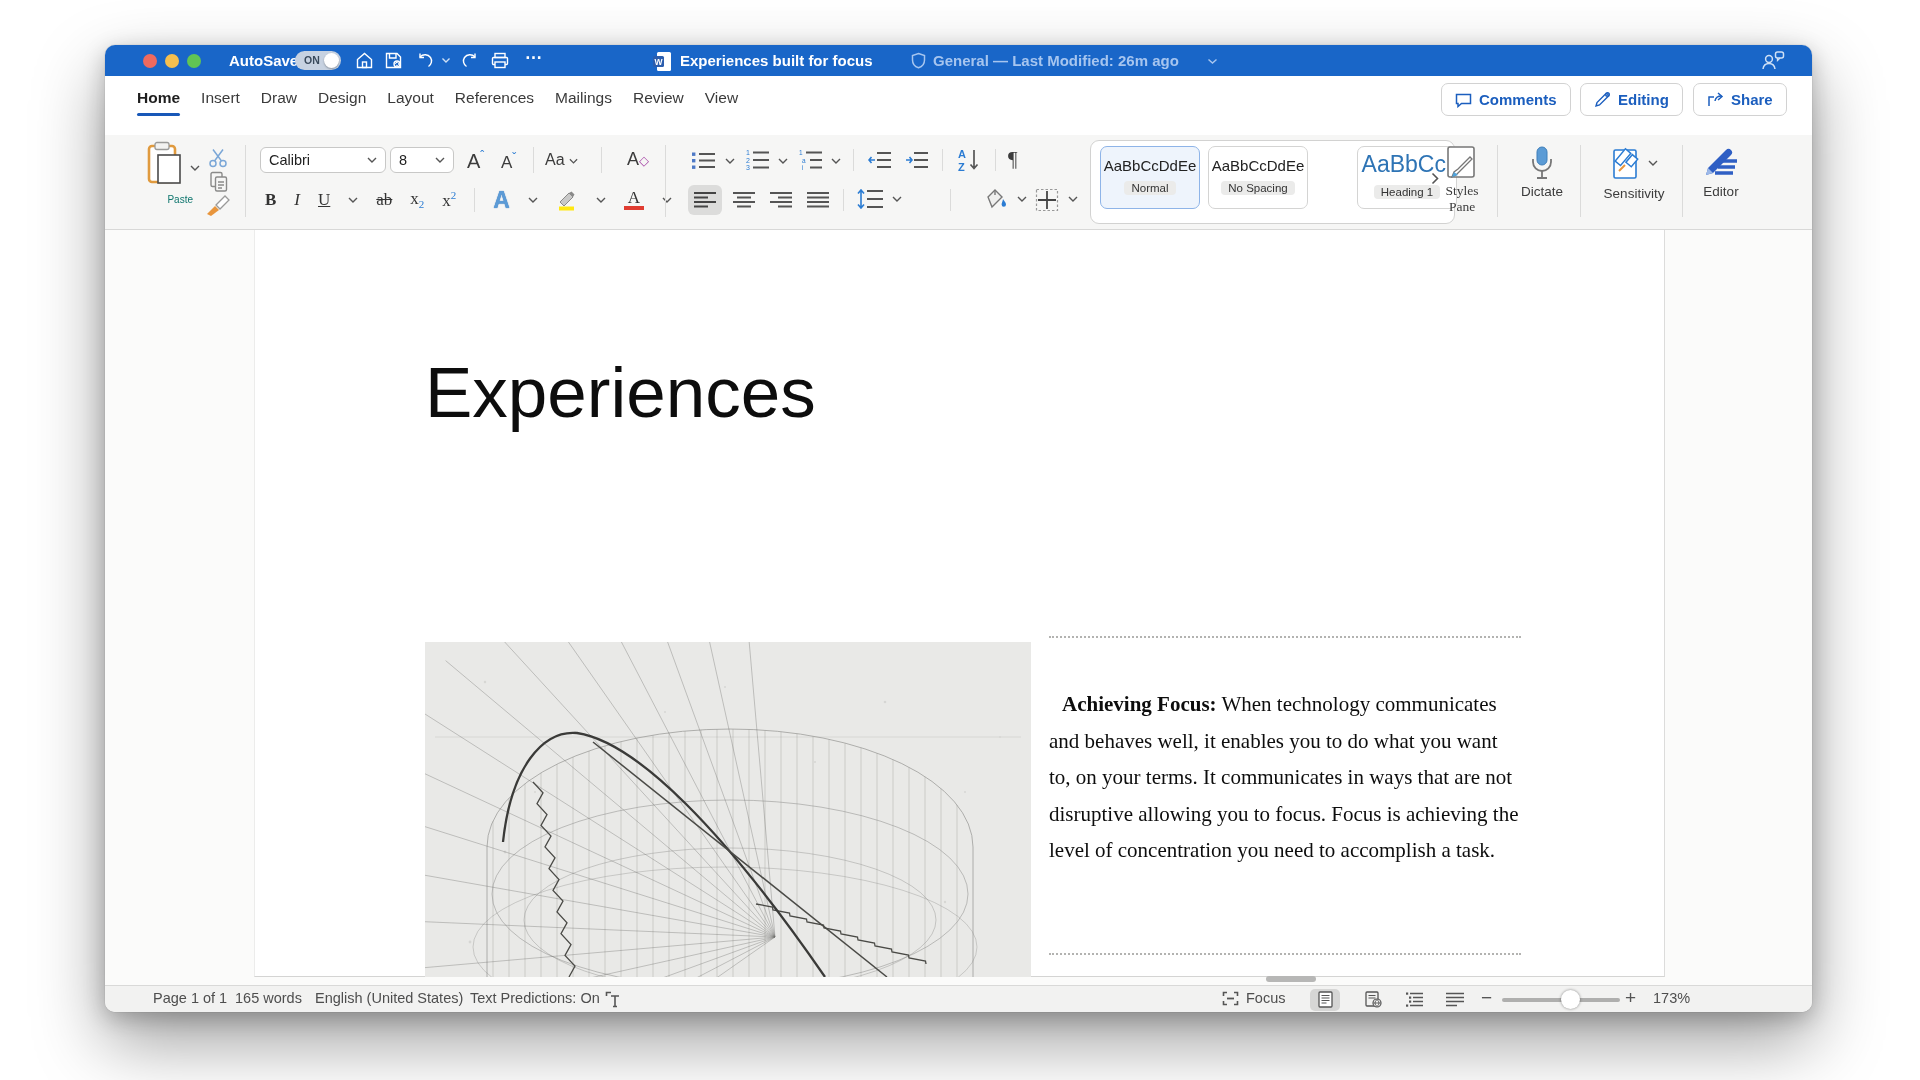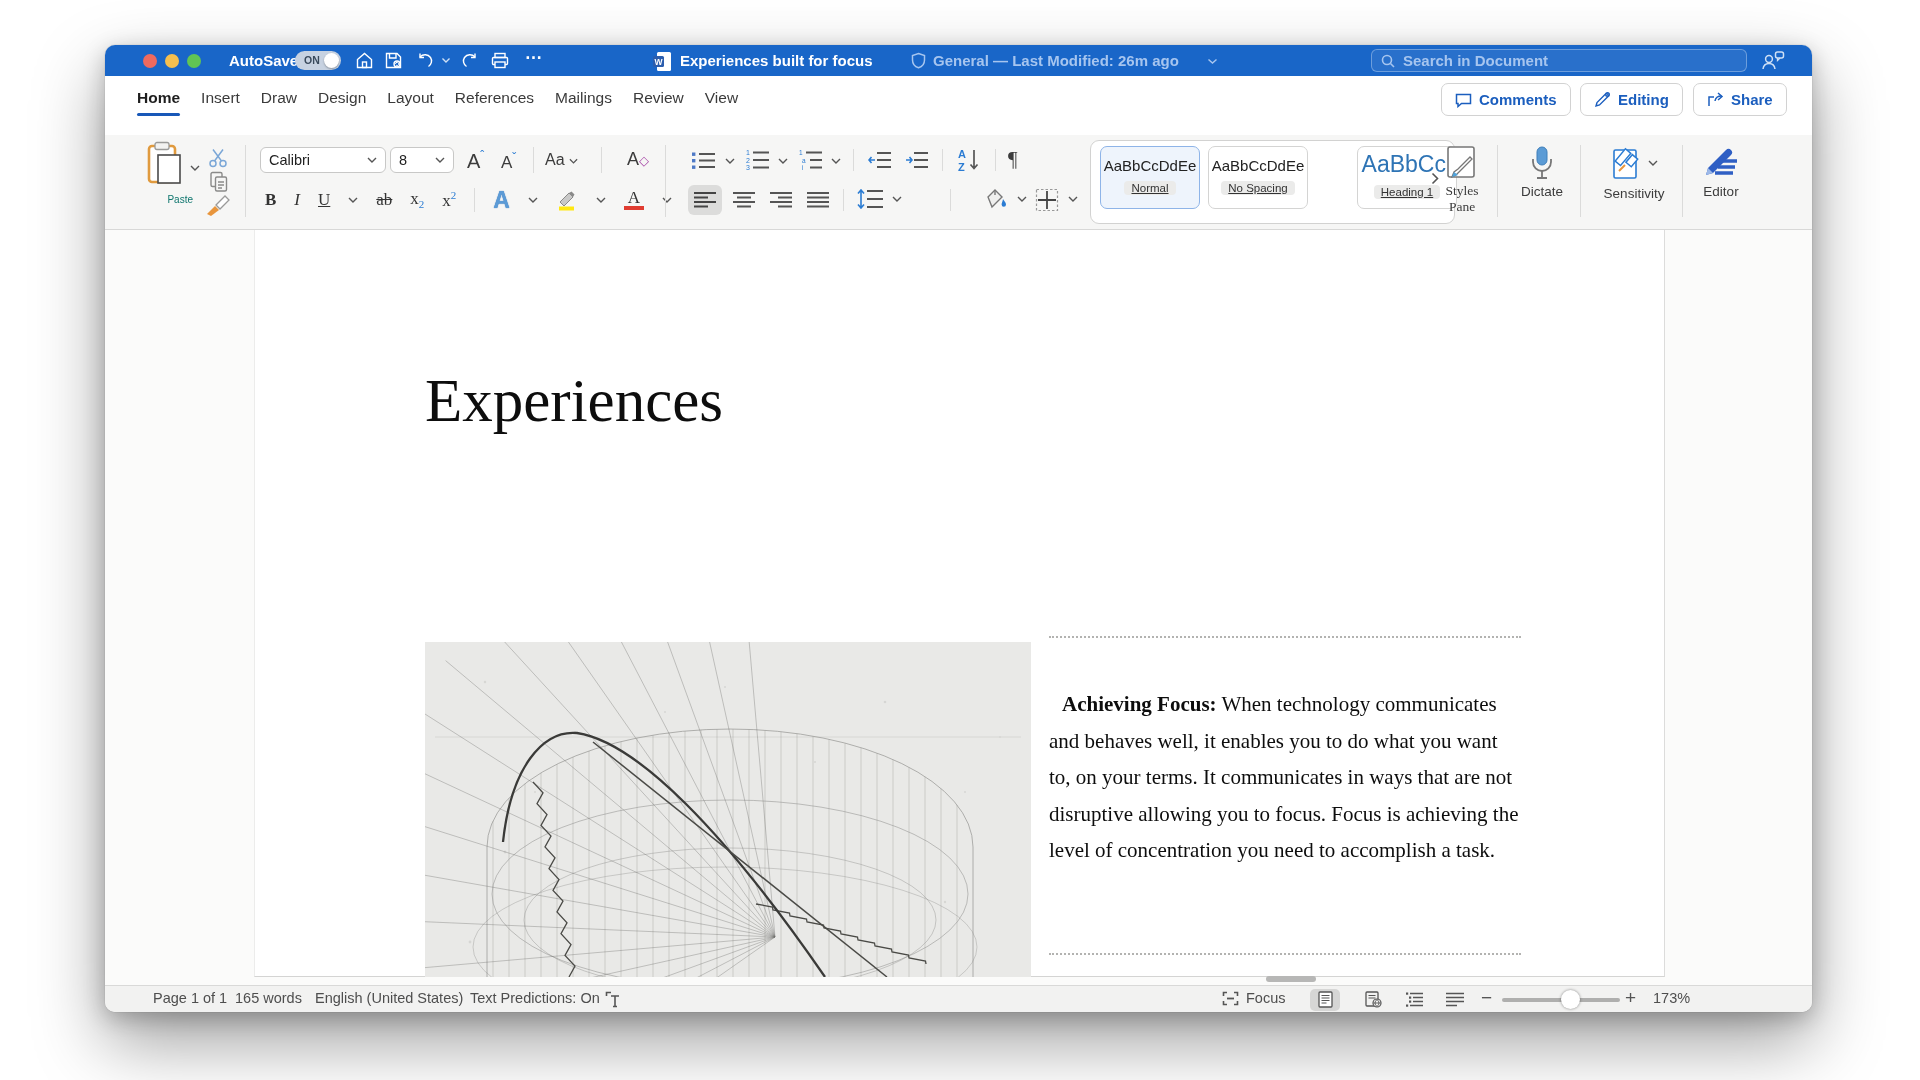--- a/index.html
+++ b/index.html
@@ -36,27 +36,27 @@
   .rdiv { position:absolute; top:10px; width:1px; height:72px; background:#DBDBDA; }
   .rlabel { font-size:10px; color:#0f766e; text-align:right; line-height:15px; }
   .combo { position:absolute; height:26px; background:#fff; border:1px solid #C8C8C7; border-radius:6px; display:flex; align-items:center; font-size:14.5px; color:#222; padding:0 8px; }
   .combo .cv { margin-left:auto; }
   .cv { width:10px; height:7px; display:inline-block; }
   .fmt { font-family:"Liberation Serif", serif; font-size:17px; color:#333; }
   .rrow2 { position:absolute; top:50px; height:30px; display:flex; align-items:center; }
   .chip { position:absolute; top:11px; width:100px; height:63px; border:1px solid #D4D4D3; border-radius:7px; background:#fff; text-align:center; }
   .chip.sel { border:1.5px solid #8EB4E8; background:#EEF4FC; }
   .chip .prev { font-size:15px; color:#222; margin-top:10px; font-family:"Liberation Sans",sans-serif; }
-  .chip .lab { display:inline-block; margin-top:7px; font-size:11.5px; color:#333; background:#EBEBEA; border-radius:4px; padding:1px 7px;text-decoration:underline; }
+  .chip .lab { display:inline-block; margin-top:7px; font-size:11.5px; color:#333; background:#EBEBEA; border-radius:4px; padding:1px 7px; }
   .bigbtn { position:absolute; top:10px; text-align:center; color:#3c3c3c; font-size:13.5px; }
   
   .docarea { position:absolute; left:0; top:185px; width:100%; height:755px; background:#FBFBFA; overflow:hidden; }
   .page { position:absolute; left:149px; top:0px; width:1411px; height:747px; background:#fff;
     border-right:1px solid #DCDCDB; border-bottom:1px solid #D4D4D3; border-left:1px solid #ECECEB; }
-  .heading { position:absolute; left:170px; top:112px; font-family:Liberation Serif, serif; font-size:61px; line-height:117px; color:#0d0d0d; }
+  .heading { position:absolute; left:170px; top:104px; font-family:Liberation Sans, sans-serif; font-size:71px; line-height:117px; color:#0d0d0d; }
   .docimg { position:absolute; left:170px; top:412px; width:606px; height:335px; background:#E9E9E7; overflow:hidden; }
   .rightcol { position:absolute; left:794px; top:406px; width:474px; }
   .dotted { border-top:2px dotted #B3B3B1; height:0; width:472px; }
   .para { margin-top:48px; font-family:"Liberation Serif", serif; font-size:21px; line-height:36.5px; color:#0d0d0d; width:472px; }
   .para b { font-weight:bold;margin-left:13px; }
   .hscroll { position:absolute; left:1161px; top:746px; width:50px; height:6px; border-radius:3px; background:#B7B7B6; }
   
   .statusbar { position:absolute; left:0; bottom:0; width:100%; height:27px; background:#F2F2F1; border-top:1px solid #D9D9D8;
     display:flex; align-items:center; font-size:14.5px; color:#4e4e4e; }
   .sb { position:absolute; top:4px; }
@@ -136,27 +136,20 @@
           <path d="M7.5 1.5 L13.5 3.5 V8 C13.5 12 11 14.7 7.5 15.8 C4 14.7 1.5 12 1.5 8 V3.5 Z"></path>
         </svg>
     </span>
     <span class="abs tb-sub" style="left:828px;top:7px;">General — Last Modified: 26m ago</span>
     <span class="abs" style="left:1102px;top:13px;">
       <svg width="11" height="7" viewBox="0 0 11 7" fill="none" stroke="#A6C5EF" stroke-width="1.5">
           <path d="M1.5 1.5 L5.5 5 L9.5 1.5"></path>
         </svg>
     </span>
 
-    <div class="searchbox">
-      <svg width="14" height="14" viewBox="0 0 14 14" fill="none" stroke="#A6C5EF" stroke-width="1.6">
-          <circle cx="6" cy="6" r="4.5"></circle>
-          <path d="M9.5 9.5 L13 13"></path>
-        </svg>
-      <span>Search in Document</span>
-    </div>
 
     <span class="abs" style="left:1656px;top:5px;">
       <svg width="24" height="21" viewBox="0 0 24 21" fill="none" stroke="#CFE0F5" stroke-width="1.5">
           <circle cx="8" cy="9" r="3.4"></circle>
           <path d="M2 19 C2.5 15 5 13.5 8 13.5 C11 13.5 13.5 15 14 19"></path>
           <rect x="14.5" y="2" width="8" height="6" rx="2"></rect>
           <path d="M16.5 8 L16.5 10.5 L19 8" stroke-width="1.3"></path>
         </svg>
     </span>
   </div>

